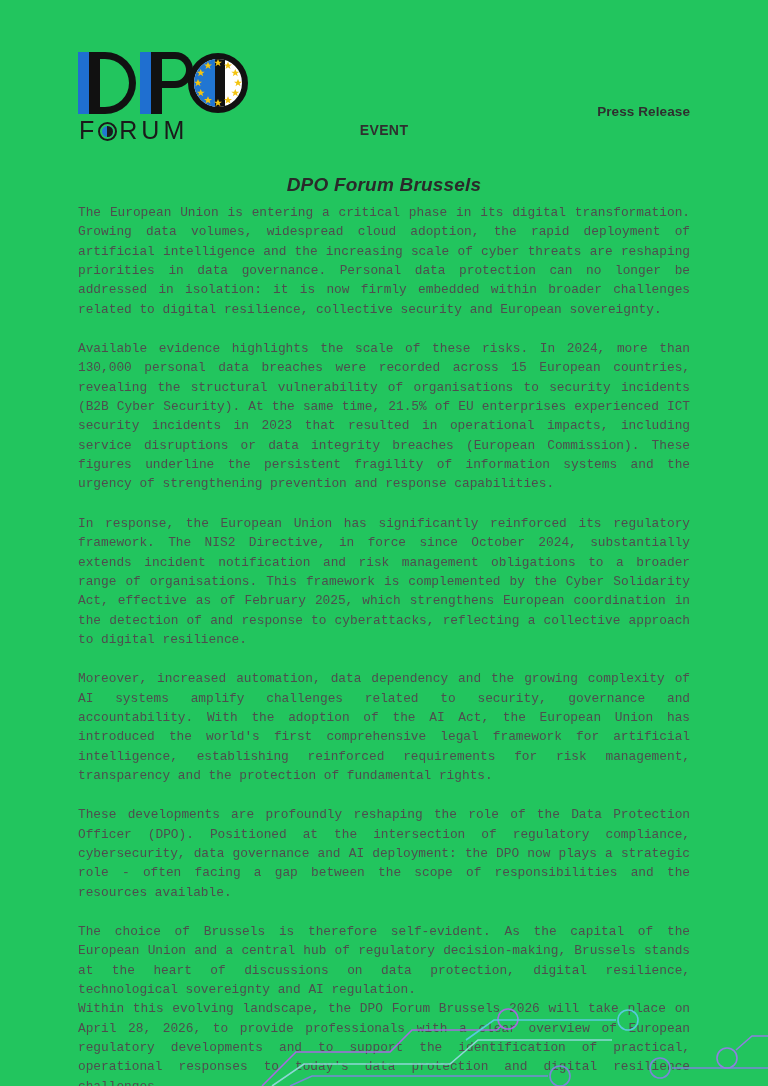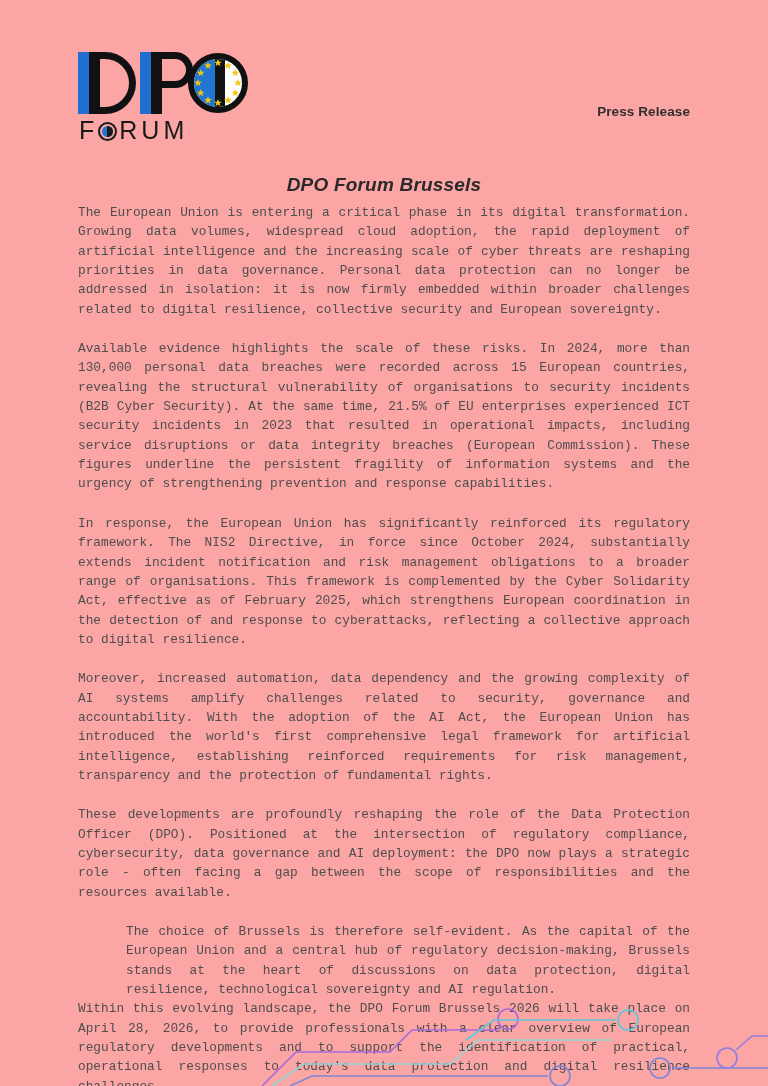--- a/index.html
+++ b/index.html
@@ -12,21 +12,21 @@
     height: 1086px;
     position: relative;
     overflow: hidden;
     font-family: "Liberation Sans", sans-serif;
     -webkit-font-smoothing: antialiased;
   }
 
   .page {
     position: absolute;
     inset: 0;
-    background: #fca5a5;
+    background: #22c55e;
   }
 
   
   .header {
     position: absolute;
     left: 0;
     top: 0;
     width: 768px;
     height: 200px;
   }
@@ -223,21 +223,21 @@
   .body-copy p {
     margin: 0 0 20px 0;
     font-size: 12.8px;
     line-height: 19.35px;
     color: #4e4e4e;
     text-align: justify;
     hyphens: none;
     font-family: Liberation Mono, monospace;
   }
   .body-copy p:last-child { margin-bottom: 10px; }
-  .body-copy p.tight { margin-bottom: 0; margin-left: 48px; }
+  .body-copy p.tight { margin-bottom: 0; }
 
   
   .circuit {
     position: absolute;
     left: 0;
     bottom: 0;
     width: 768px;
     height: 90px;
     pointer-events: none;
   }
@@ -291,20 +291,21 @@
         </div>
       </div>
 
       <div class="logo-forum">
         <span>F</span><span class="forum-o-wrap"><span class="forum-o-ring"></span><span class="forum-o-dot"></span></span><span>RUM</span>
       </div>
     </div>
 
     <div class="press-release">Press Release</div>
 
+    <div class="event-label">EVENT</div>
 
 
     <div class="event-title">DPO Forum Brussels</div>
   </div>
 
   <div class="body-copy">
     <p>The European Union is entering a critical phase in its digital transformation. Growing data volumes, widespread cloud adoption, the rapid deployment of artificial intelligence and the increasing scale of cyber threats are reshaping priorities in data governance. Personal data protection can no longer be addressed in isolation: it is now firmly embedded within broader challenges related to digital resilience, collective security and European sovereignty.</p>
     <p>Available evidence highlights the scale of these risks. In 2024, more than 130,000 personal data breaches were recorded across 15 European countries, revealing the structural vulnerability of organisations to security incidents (B2B Cyber Security). At the same time, 21.5% of EU enterprises experienced ICT security incidents in 2023 that resulted in operational impacts, including service disruptions or data integrity breaches (European Commission). These figures underline the persistent fragility of information systems and the urgency of strengthening prevention and response capabilities.</p>
     <p>In response, the European Union has significantly reinforced its regulatory framework. The NIS2 Directive, in force since October 2024, substantially extends incident notification and risk management obligations to a broader range of organisations. This framework is complemented by the Cyber Solidarity Act, effective as of February 2025, which strengthens European coordination in the detection of and response to cyberattacks, reflecting a collective approach to digital resilience.</p>
     <p>Moreover, increased automation, data dependency and the growing complexity of AI systems amplify challenges related to security, governance and accountability. With the adoption of the AI Act, the European Union has introduced the world's first comprehensive legal framework for artificial intelligence, establishing reinforced requirements for risk management, transparency and the protection of fundamental rights.</p>

